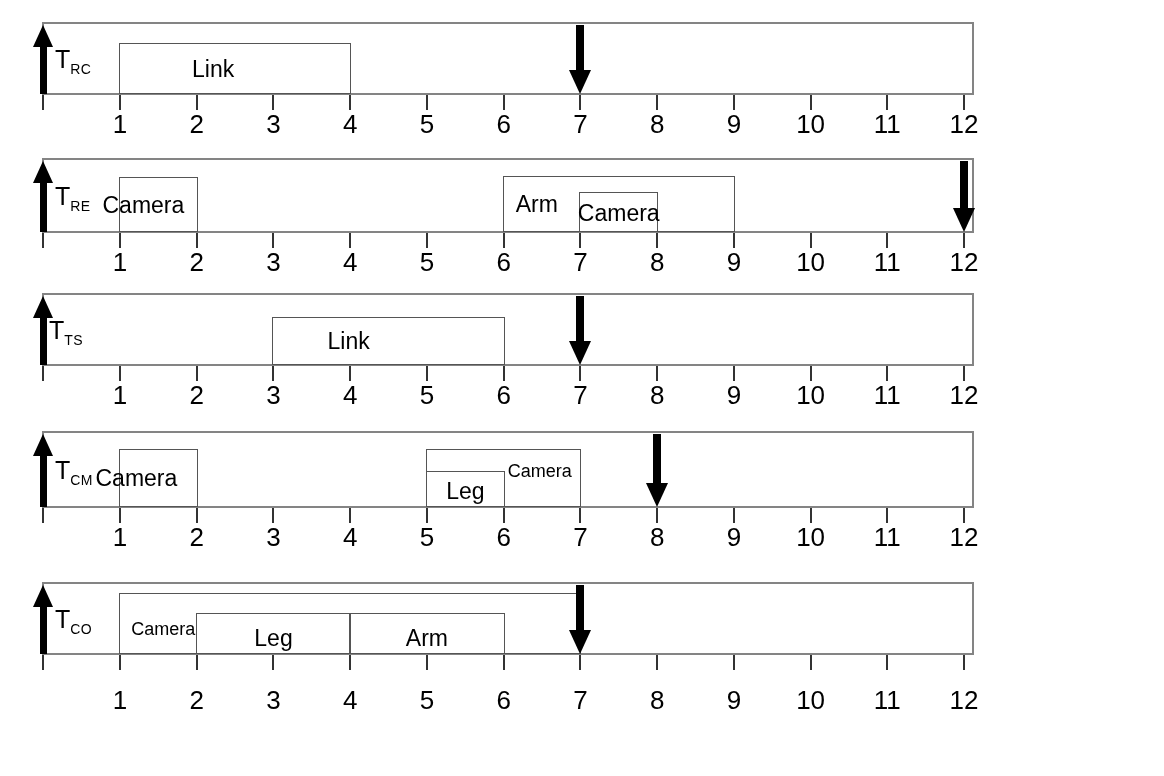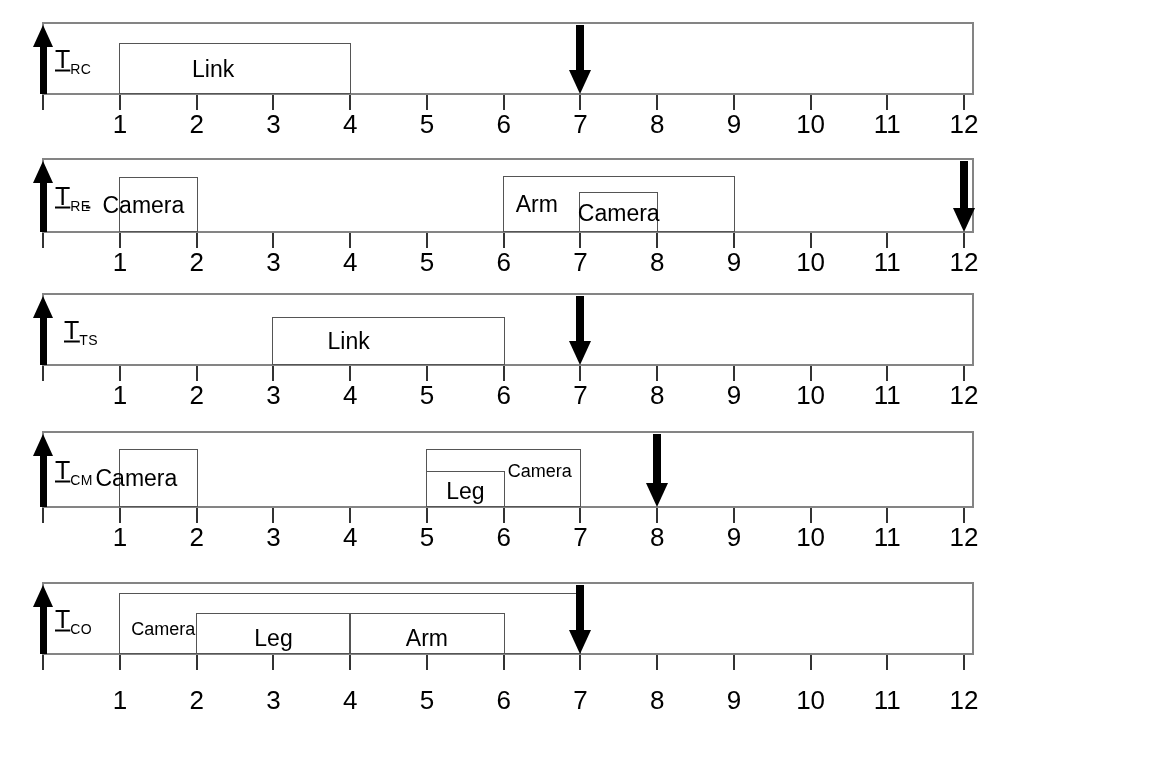--- a/index.html
+++ b/index.html
@@ -8,21 +8,21 @@
 
   .rect { position:absolute; border:2px solid #848484; box-sizing:border-box; background:transparent; }
   .block { position:absolute; border:1.5px solid #555555; box-sizing:border-box; background:transparent; }
   .block-label { position:absolute; transform:translate(-50%,-50%); white-space:nowrap; color:#000; }
   .block-label.lg { font-size:23px; }
   .block-label.sm { font-size:18px; }
 
   .tick { position:absolute; width:2px; height:15px; background:#333333; }
   .num  { position:absolute; transform:translateX(-50%); font-size:26px; color:#000; line-height:1.05; }
 
-  .tlabel { position:absolute; transform:translateY(-50%); font-size:25px; color:#000; white-space:nowrap;text-decoration:underline; }
+  .tlabel { position:absolute; transform:translateY(-50%); font-size:25px; color:#000; white-space:nowrap; }
   .t-sub  { font-size:14px; position:relative; top:6px; letter-spacing:0.3px; }
 
   .arrow-up { position:absolute; width:21px; }
   .arrow-up::before { content:''; position:absolute; top:0; left:0;
     border-left:10.5px solid transparent; border-right:10.5px solid transparent;
     border-bottom:22px solid #000; }
   .arrow-up::after { content:''; position:absolute; top:18px; bottom:0; left:7px; width:7px; background:#000; }
 
   .arrow-down { position:absolute; width:22px; }
   .arrow-down::before { content:''; position:absolute; bottom:0; left:0;
@@ -94,21 +94,21 @@
     <div class="num" style="position: absolute; left: 733.87px; top: 249px;">9</div>
     <div class="tick" style="position: absolute; left: 809.6px; top: 233px;"></div>
     <div class="num" style="position: absolute; left: 810.6px; top: 249px;">10</div>
     <div class="tick" style="position: absolute; left: 886.33px; top: 233px;"></div>
     <div class="num" style="position: absolute; left: 887.33px; top: 249px;">11</div>
     <div class="tick" style="position: absolute; left: 963.06px; top: 233px;"></div>
     <div class="num" style="position: absolute; left: 964.06px; top: 249px;">12</div>
     <div class="arrow-up" style="position: absolute; left: 32.8px; top: 161px; height: 71px;"></div>
     <div class="arrow-down" style="position: absolute; left: 953.06px; top: 161px; height: 71px;"></div>
     <div class="rect" style="position: absolute; left: 42.3px; top: 293px; width: 931.7px; height: 73px;"></div>
-    <div class="tlabel" style="position: absolute; left: 64px; top: 329.5px; text-align: right;"><span>T</span><span class="t-sub">TS</span></div>
+    <div class="tlabel" style="position: absolute; left: 49px; top: 329.5px; text-align: right;"><span>T</span><span class="t-sub">TS</span></div>
     <div class="block" style="position: absolute; left: 272.49px; top: 317px; width: 232.19px; height: 48px;"></div>
     <div class="block-label lg" style="position: absolute; left: 348.585px; top: 341px;">Link</div>
     <div class="tick" style="position: absolute; left: 42.3px; top: 366px;"></div>
     <div class="tick" style="position: absolute; left: 119.03px; top: 366px;"></div>
     <div class="num" style="position: absolute; left: 120.03px; top: 382px;">1</div>
     <div class="tick" style="position: absolute; left: 195.76px; top: 366px;"></div>
     <div class="num" style="position: absolute; left: 196.76px; top: 382px;">2</div>
     <div class="tick" style="position: absolute; left: 272.49px; top: 366px;"></div>
     <div class="num" style="position: absolute; left: 273.49px; top: 382px;">3</div>
     <div class="tick" style="position: absolute; left: 349.22px; top: 366px;"></div>

